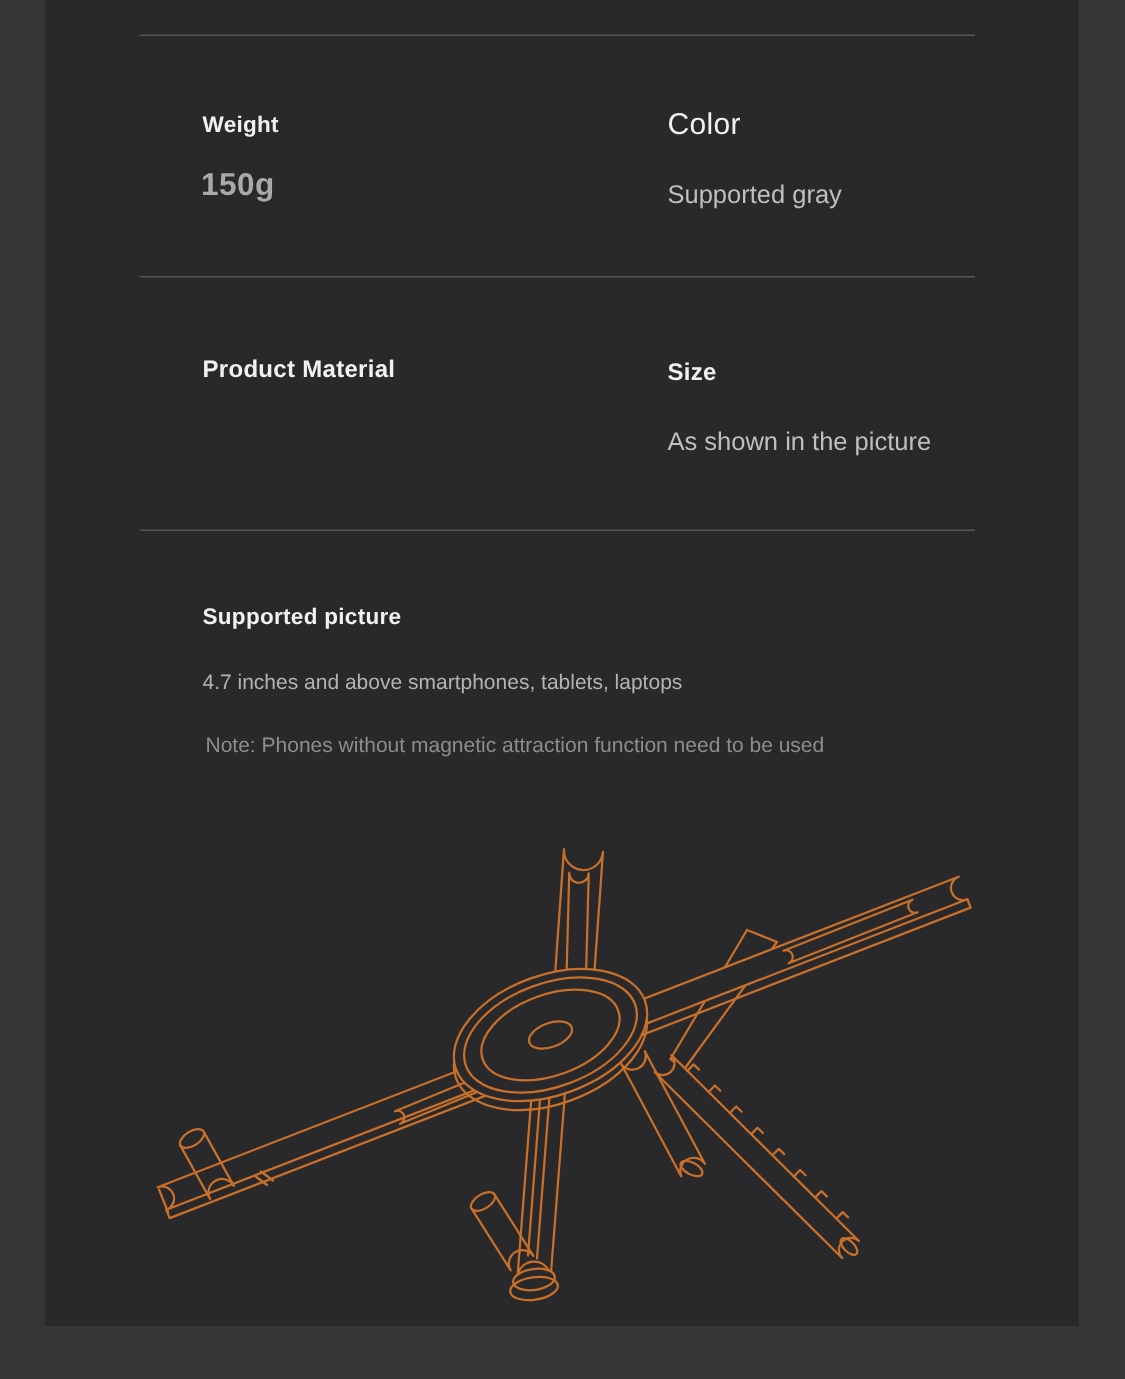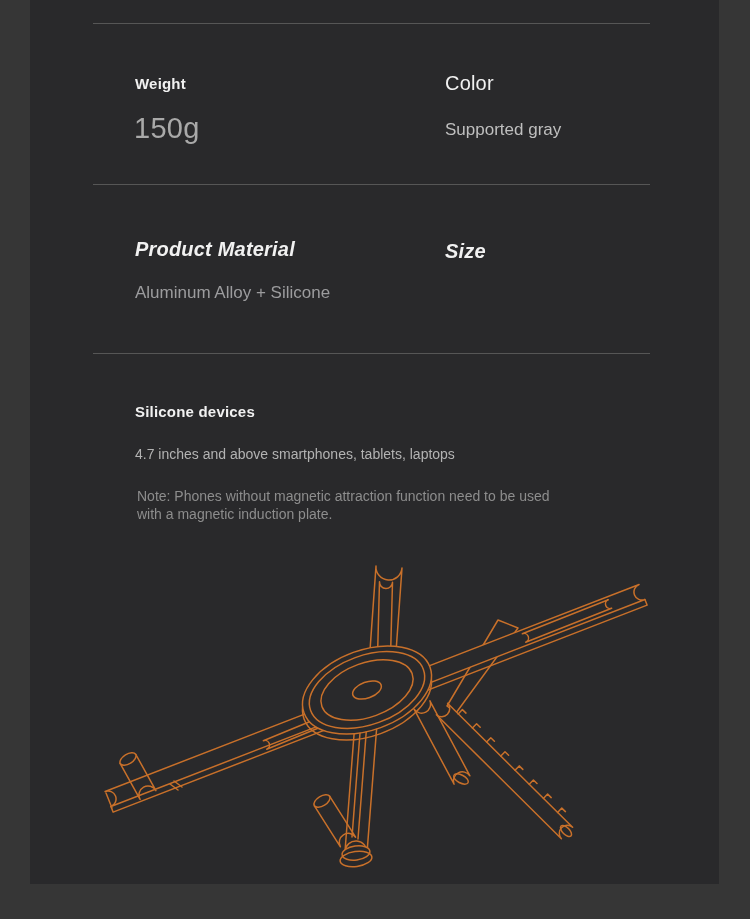--- a/index.html
+++ b/index.html
@@ -16,23 +16,23 @@
   }
   *{margin:0;padding:0;box-sizing:border-box;}
   html,body{width:750px;height:919px;background:var(--page-bg);overflow:hidden;
     font-family:"Liberation Sans",sans-serif;}
   .stage{position:relative;width:750px;height:919px;}
   .panel{position:absolute;left:30px;top:0;width:689px;height:884px;background:var(--panel-bg);}
   .divider{position:absolute;left:63px;width:557px;height:1px;background:var(--divider);opacity:.85;}
   .d1{top:23px}.d2{top:184px}.d3{top:353px}
   .abs{position:absolute;white-space:nowrap;}
   .lbl-sm{font-size:15px;font-weight:600;color:var(--heading);letter-spacing:.2px;}
-  .lbl-md{font-size:20px;font-weight:600;color:var(--heading);letter-spacing:.2px;font-style:italic;}
+  .lbl-md{font-size:16px;font-weight:600;color:var(--heading);letter-spacing:.2px;}
   .lbl-lg{font-size:20px;font-weight:500;color:var(--heading);letter-spacing:.2px;}
-  .val-big{font-size:29px;font-weight:400;color:var(--value-strong);letter-spacing:.3px;}
+  .val-big{font-size:21px;font-weight:700;color:var(--value-strong);letter-spacing:.3px;}
   .val{font-size:17px;font-weight:400;color:var(--value);}
   .val-muted{font-size:17px;font-weight:400;color:var(--value-muted);}
   .val-light{font-size:14px;font-weight:400;color:var(--value-light);}
   .note{font-size:14px;line-height:18px;color:var(--note);white-space:nowrap;}
   .note span{display:block;}
   svg .ln{fill:none;stroke:var(--illustration-stroke);stroke-width:1.5;
     stroke-linecap:round;stroke-linejoin:round;}
   svg .solid{fill:var(--panel-bg);stroke:var(--illustration-stroke);stroke-width:1.5;
     stroke-linecap:round;stroke-linejoin:round;}
 </style>
@@ -45,30 +45,29 @@
     <div class="divider d1"></div>
 
     <div class="abs lbl-sm" style="left:105px;top:75px">Weight</div>
     <div class="abs val-big" style="left:104px;top:112px">150g</div>
     <div class="abs lbl-lg" style="left:415px;top:72px">Color</div>
     <div class="abs val" style="left:415px;top:120px">Supported gray</div>
 
     <div class="divider d2"></div>
 
     <div class="abs lbl-md" style="left:105px;top:238px">Product Material</div>
-    <div class="abs val-muted" style="left:105px;top:283px">Aluminum Alloy + Silicone</div>
     <div class="abs lbl-md" style="left:415px;top:240px">Size</div>
+    <div class="abs val" style="left:415px;top:285px">As shown in the picture</div>
 
     <div class="divider d3"></div>
 
-    <div class="abs lbl-sm" style="left:105px;top:403px">Silicone devices</div>
+    <div class="abs lbl-sm" style="left:105px;top:403px">Supported picture</div>
     <div class="abs val-light" style="left:105px;top:446px">4.7 inches and above smartphones, tablets, laptops</div>
     <div class="abs note" style="left:107px;top:487px">
       <span>Note: Phones without magnetic attraction function need to be used</span>
-      <span>with a magnetic induction plate.</span>
     </div>
 
     <svg style="position:absolute;left:60px;top:537px" width="580" height="340" viewBox="0 0 580 340">
 
       <path class="ln" d="M408,83 L357,169 M428,91 L366,176 M357,169 L366,176 M408,83 L428,91"></path>
 
       <path class="solid" d="M20.9,269.5 L554.9,62.5 A8,8 0 0 1 549.1,47.5 L15.1,254.5 A8,8 0 0 1 20.9,269.5 Z"></path>
       <path class="ln" d="M23.1,275.1 L557.1,68.1 M20.9,269.5 L23.1,275.1 M554.9,62.5 L557.1,68.1 M16,256 L22,271"></path>
       <path class="ln" d="M435.7,105.2 L521.7,71.2 A4.5,4.5 0 0 1 518.3,62.8 L432.3,96.8 A4.5,4.5 0 0 1 435.7,105.2 Z"></path>
       <path class="ln" d="M176.7,212.2 L249.7,182.2 A4.5,4.5 0 0 1 246.3,173.8 L173.3,203.8 A4.5,4.5 0 0 1 176.7,212.2 Z"></path>

